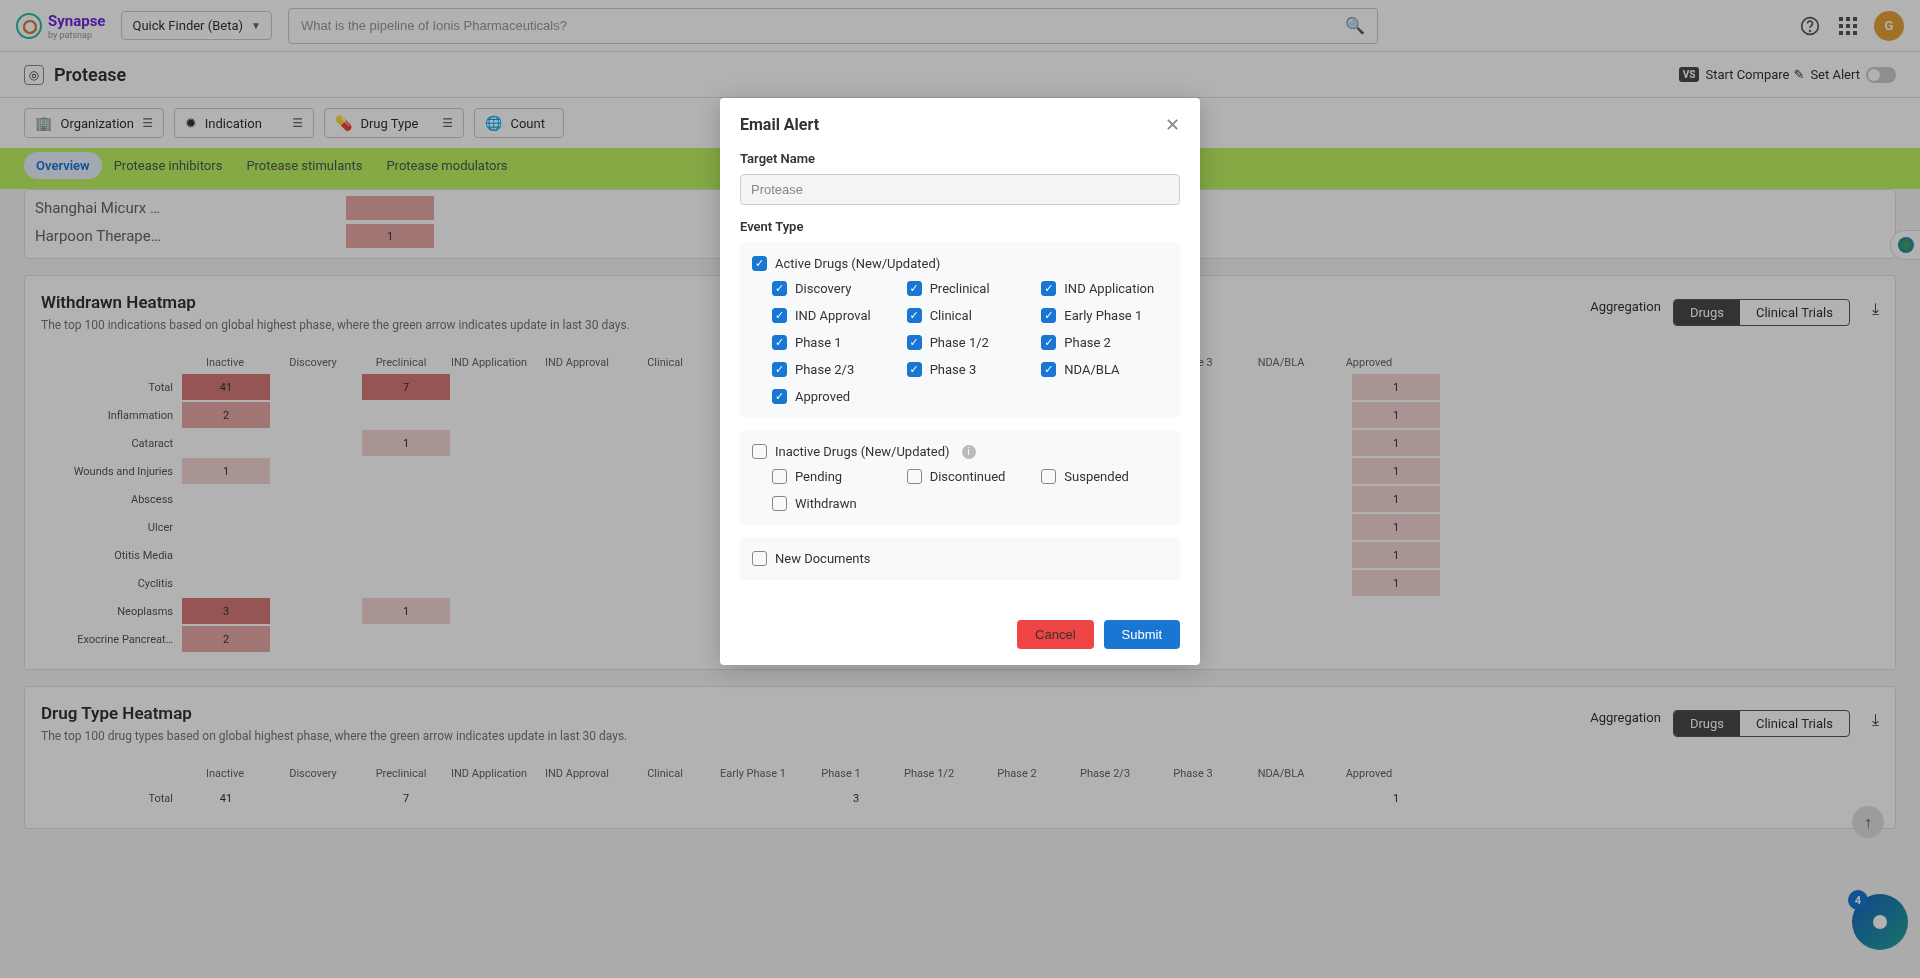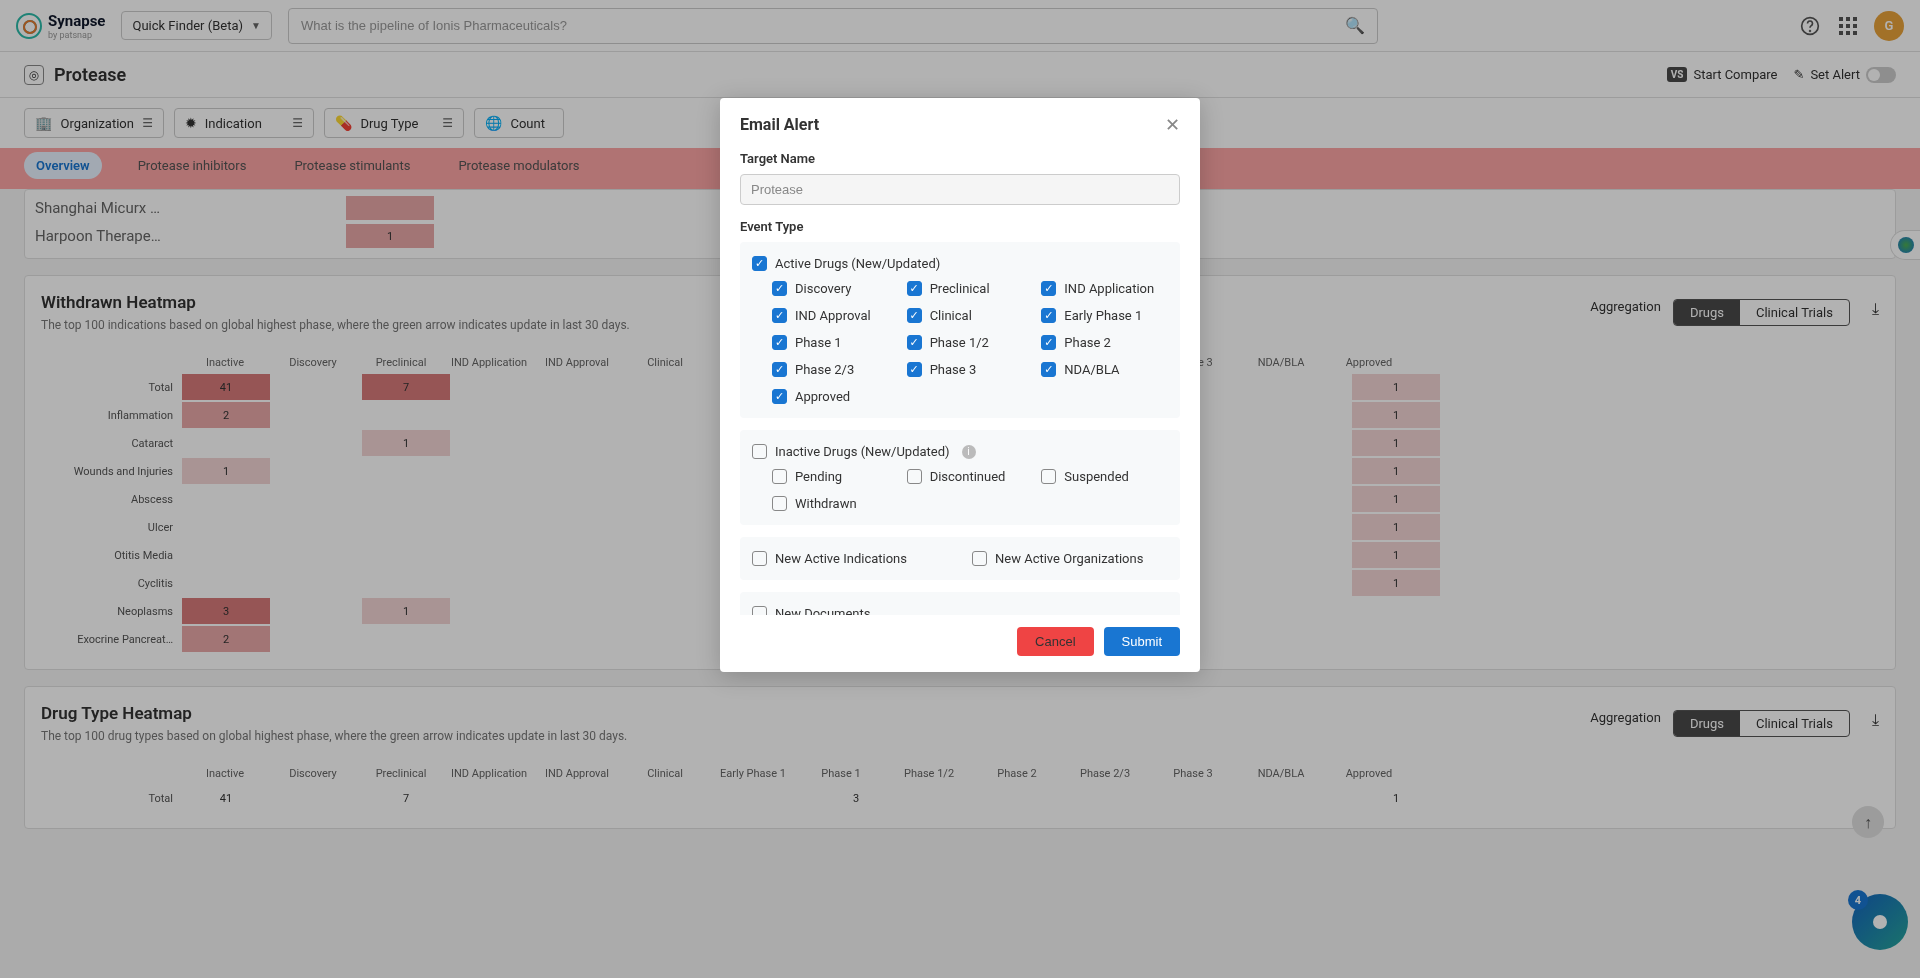--- a/index.html
+++ b/index.html
@@ -3,45 +3,45 @@
 <meta charset="utf-8">
 <style>
 * { box-sizing: border-box; margin: 0; padding: 0; }
 body { font-family: -apple-system, BlinkMacSystemFont, "Segoe UI", Roboto, Arial, sans-serif; font-size: 13px; color: #333; background: #f5f5f5; overflow: hidden; position: relative; width: 1920px; height: 978px; }
 .page-wrap { position: absolute; inset: 0; }
 .topbar { display: flex; align-items: center; height: 52px; padding: 0 16px; border-bottom: 1px solid #e0e0e0; background: #fff; }
 .logo { display: flex; align-items: center; gap: 6px; margin-right: 16px; }
 .logo-mark { width: 26px; height: 26px; border-radius: 50%; border: 2px solid #2bbba9; position: relative; display: flex; align-items: center; justify-content: center; }
 .logo-mark::before { content: ""; position: absolute; width: 10px; height: 10px; border: 2px solid #2bbba9; border-radius: 50%; left: 5px; top: 5px; }
 .logo-mark::after { content: ""; position: absolute; width: 10px; height: 10px; border: 2px solid #e8772e; border-radius: 50%; right: 3px; bottom: 3px; }
-.logo-text { font-size: 15px; font-weight: 700; color: #0f172a; }
+.logo-text { font-size: 15px; font-weight: 700; color: #6d28d9; }
 .logo-sub { font-size: 9px; color: #999; display: block; }
 .quickfinder { border: 1px solid #ccc; border-radius: 4px; padding: 6px 10px; display: flex; align-items: center; gap: 8px; margin-right: 16px; cursor: pointer; text-align: center; }
 .quickfinder-caret { font-size: 10px; color: #666; }
 .searchbar { flex: 1; display: flex; align-items: center; border: 1px solid #ccc; border-radius: 4px; padding: 0 12px; height: 36px; max-width: 1090px; }
 .searchbar input { flex: 1; border: none; outline: none; font-size: 13px; }
 .searchbar input::placeholder { color: #999; }
 .search-icon { font-size: 16px; color: #666; cursor: pointer; }
 .topbar-right { display: flex; align-items: center; gap: 14px; margin-left: auto; }
 .icon-btn { width: 24px; height: 24px; display: flex; align-items: center; justify-content: center; color: #555; cursor: pointer; font-size: 18px; }
 .avatar { width: 30px; height: 30px; border-radius: 50%; background: #e8a23a; color: #fff; display: flex; align-items: center; justify-content: center; font-weight: 600; cursor: pointer; }
 .page-header { display: flex; align-items: center; height: 46px; padding: 0 24px; border-bottom: 1px solid #e0e0e0; background: #fff; }
 .target-icon { width: 20px; height: 20px; border: 1px solid #888; border-radius: 4px; margin-right: 10px; display: flex; align-items: center; justify-content: center; font-size: 12px; }
 .page-title { font-size: 18px; font-weight: 600; }
-.page-header-right { margin-left: auto; display: flex; gap: 16px; }
+.page-header-right { margin-left: auto; display: flex; gap: 4px; }
 .compare-btn { display: flex; align-items: center; gap: 6px; cursor: pointer; font-size: 13px; }
 .compare-badge { background: #4a4a4a; color: #fff; font-size: 10px; font-weight: 700; padding: 2px 4px; border-radius: 3px; }
 .setalert { display: flex; align-items: center; gap: 6px; cursor: pointer; font-size: 13px; }
 .toggle { width: 30px; height: 16px; border-radius: 8px; background: #ccc; position: relative; }
 .toggle::after { content: ""; position: absolute; width: 12px; height: 12px; border-radius: 50%; background: #fff; top: 2px; left: 2px; }
 .filters { display: flex; align-items: center; gap: 10px; padding: 10px 24px; background: #fff; }
 .filter-chip { display: flex; align-items: center; gap: 8px; border: 1px solid #ccc; border-radius: 4px; padding: 6px 10px; cursor: pointer; }
 .filter-chip .chip-icon { font-size: 14px; }
 .filter-chip .list-icon { margin-left: auto; font-size: 12px; color: #666; }
-.tabs { display: flex; gap: 24px; padding: 4px 24px 10px; background: #fca5a5; }
+.tabs { display: flex; padding: 4px 24px 10px; background: #bef264; }
 .tab { padding: 6px 12px; border-radius: 14px; cursor: pointer; color: #555; }
 .tab.active { background: #e8f3ff; color: #1976d2; font-weight: 600; }
 .content { padding: 0 24px 40px; overflow-y: auto; height: calc(978px - 52px - 46px - 50px - 38px); }
 .orgrows { background: #fff; border: 1px solid #e0e0e0; border-radius: 4px; padding: 4px 0 8px; margin-bottom: 16px; }
 .orgrow { display: flex; align-items: center; height: 28px; }
 .orgrow .label { width: 140px; padding-left: 10px; font-size: 15px; color: #666; overflow: hidden; text-overflow: ellipsis; white-space: nowrap; }
 .orgrow .cell { width: 88px; height: 24px; margin: 0 1px; display: flex; align-items: center; justify-content: center; font-size: 11px; }
 .cell.h1 { background: #e8a8a8; }
 .card { background: #fff; border: 1px solid #e0e0e0; border-radius: 4px; padding: 16px; margin-bottom: 16px; position: relative; }
 .card-head { display: flex; align-items: center; }
@@ -567,32 +567,20 @@
               <div class="chk "></div>
               <span>Suspended</span>
             </div>
             <div class="chk-row">
               <div class="chk "></div>
               <span>Withdrawn</span>
             </div>
           </div>
       </div>
 
-      <div class="event-group">
-        <div class="two-col">
-          <div class="chk-row">
-            <div class="chk"></div>
-            <span>New Active Indications</span>
-          </div>
-          <div class="chk-row">
-            <div class="chk"></div>
-            <span>New Active Organizations</span>
-          </div>
-        </div>
-      </div>
 
       <div class="event-group">
         <div class="chk-row">
           <div class="chk"></div>
           <span>New Documents</span>
         </div>
 
       </div>
     </div>
     <div class="modal-foot">

